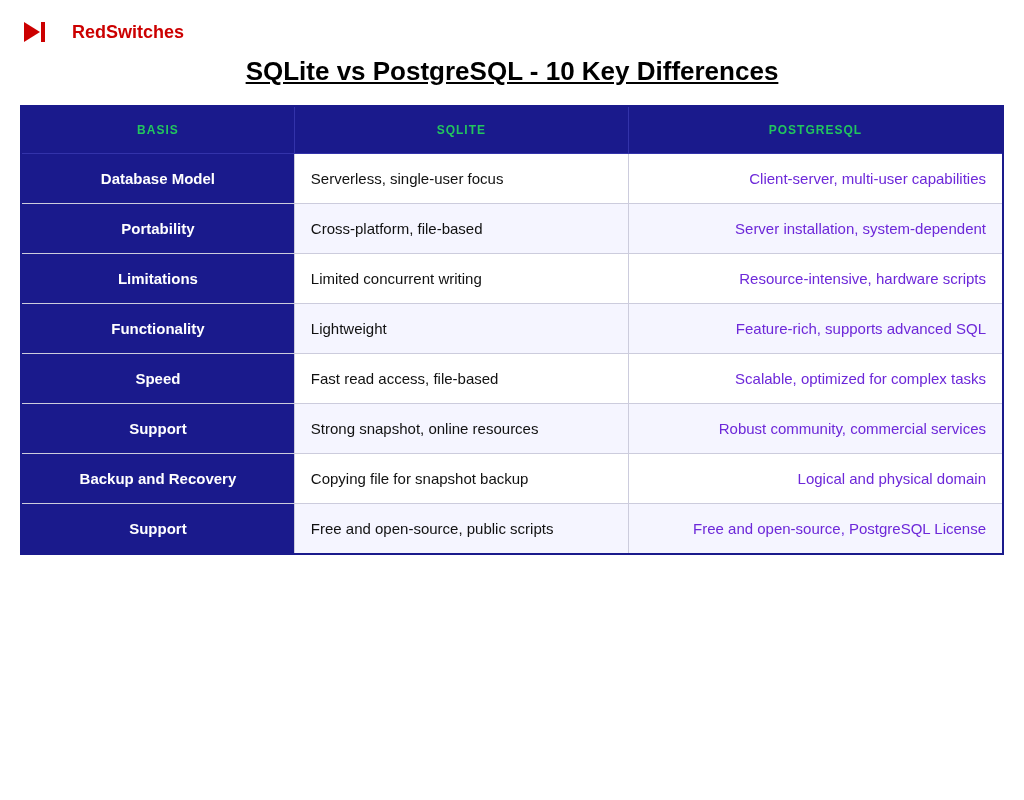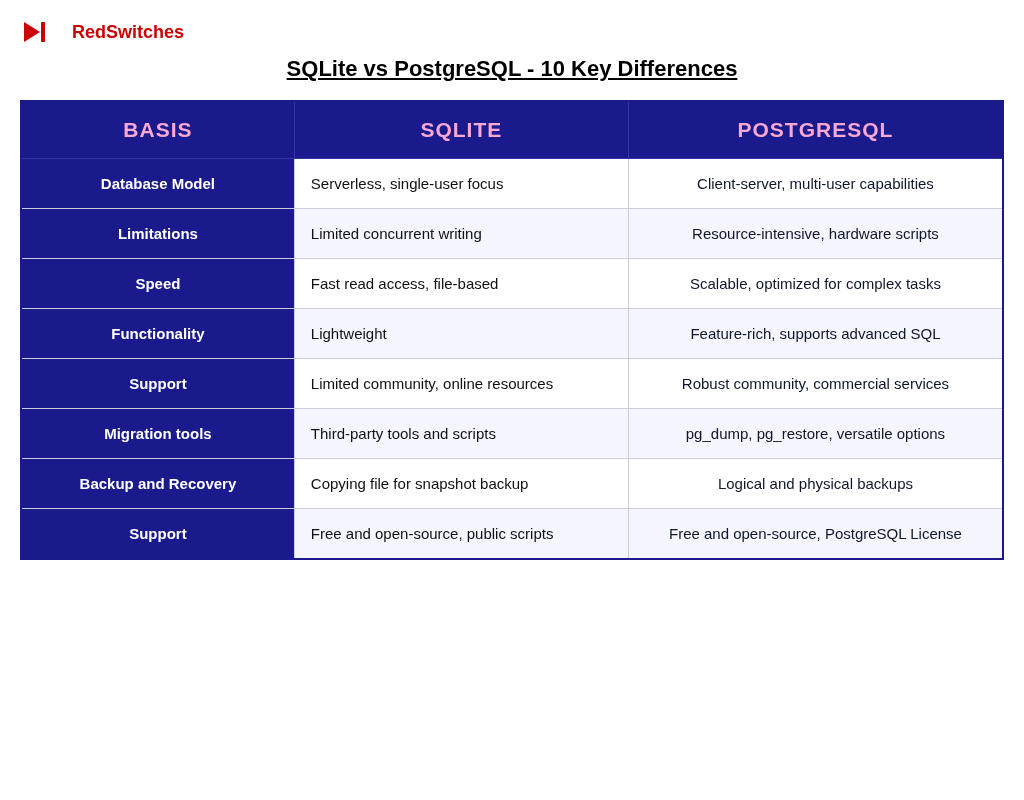--- a/index.html
+++ b/index.html
@@ -20,35 +20,35 @@
       width: 28px;
       height: 24px;
     }
     .logo-text {
       font-size: 18px;
       font-weight: bold;
       color: #cc0000;
     }
     .page-title {
       text-align: center;
-      font-size: 22px;
+      font-size: 26px;
       font-weight: bold;
       color: #000000;
       text-decoration: underline;
       margin-bottom: 18px;
     }
     .comparison-table {
       width: 100%;
       border-collapse: collapse;
       border: 2px solid #1a1a8c;
     }
     .comparison-table th {
       background: #1a1a8c;
-      color: #f9a8d4;
-      font-size: 21px;
+      color: #22c55e;
+      font-size: 12px;
       font-weight: bold;
       padding: 16px 12px;
       text-align: center;
       border: 1px solid #3333aa;
       letter-spacing: 1px;
     }
     .comparison-table td {
       padding: 14px 16px;
       border: 1px solid #ccccdd;
       vertical-align: middle;
@@ -62,22 +62,22 @@
       font-weight: bold;
       font-size: 15px;
       text-align: center;
       width: 270px;
     }
     .sqlite-col {
       color: #111111;
       width: 330px;
     }
     .postgres-col {
-      text-align: center;
-      color: #0f172a;
+      text-align: right;
+      color: #6d28d9;
       width: 370px;
     }
     .comparison-table tr:nth-child(even) td.sqlite-col,
     .comparison-table tr:nth-child(even) td.postgres-col {
       background: #f5f5ff;
     }
     .comparison-table tr:nth-child(odd) td.sqlite-col,
     .comparison-table tr:nth-child(odd) td.postgres-col {
       background: #ffffff;
     }
@@ -103,48 +103,48 @@
       <th>POSTGRESQL</th>
     </tr>
   </thead>
   <tbody id="table-body">
   <tr>
         <td class="basis-col">Database Model</td>
         <td class="sqlite-col">Serverless, single-user focus</td>
         <td class="postgres-col">Client-server, multi-user capabilities</td>
       </tr>
       <tr>
+        <td class="basis-col">Portability</td>
+        <td class="sqlite-col">Cross-platform, file-based</td>
+        <td class="postgres-col">Server installation, system-dependent</td>
+      </tr>
+      <tr>
         <td class="basis-col">Limitations</td>
         <td class="sqlite-col">Limited concurrent writing</td>
         <td class="postgres-col">Resource-intensive, hardware scripts</td>
+      </tr>
+      <tr>
+        <td class="basis-col">Functionality</td>
+        <td class="sqlite-col">Lightweight</td>
+        <td class="postgres-col">Feature-rich, supports advanced SQL</td>
       </tr>
       <tr>
         <td class="basis-col">Speed</td>
         <td class="sqlite-col">Fast read access, file-based</td>
         <td class="postgres-col">Scalable, optimized for complex tasks</td>
       </tr>
       <tr>
-        <td class="basis-col">Functionality</td>
-        <td class="sqlite-col">Lightweight</td>
-        <td class="postgres-col">Feature-rich, supports advanced SQL</td>
-      </tr>
-      <tr>
         <td class="basis-col">Support</td>
-        <td class="sqlite-col">Limited community, online resources</td>
+        <td class="sqlite-col">Strong snapshot, online resources</td>
         <td class="postgres-col">Robust community, commercial services</td>
-      </tr>
-      <tr>
-        <td class="basis-col">Migration tools</td>
-        <td class="sqlite-col">Third-party tools and scripts</td>
-        <td class="postgres-col">pg_dump, pg_restore, versatile options</td>
       </tr>
       <tr>
         <td class="basis-col">Backup and Recovery</td>
         <td class="sqlite-col">Copying file for snapshot backup</td>
-        <td class="postgres-col">Logical and physical backups</td>
+        <td class="postgres-col">Logical and physical domain</td>
       </tr>
       <tr>
         <td class="basis-col">Support</td>
         <td class="sqlite-col">Free and open-source, public scripts</td>
         <td class="postgres-col">Free and open-source, PostgreSQL License</td>
       </tr>
     </tbody>
 </table>
 
 </body></html>

